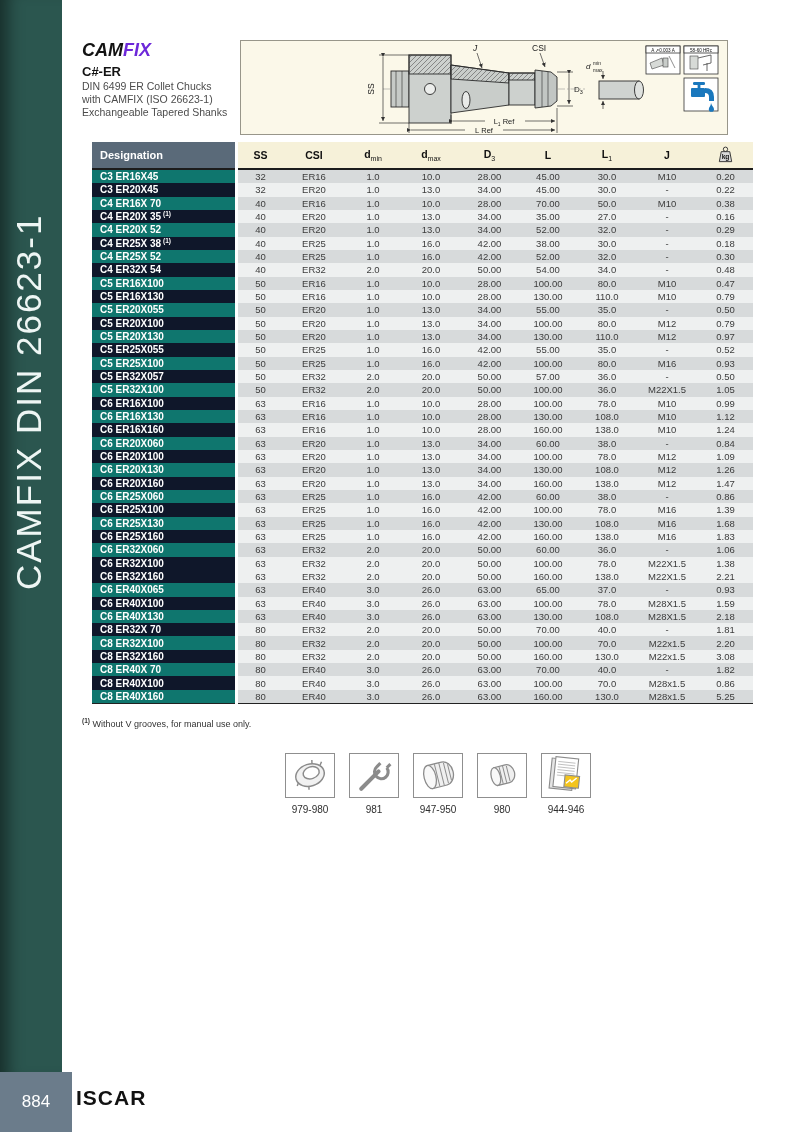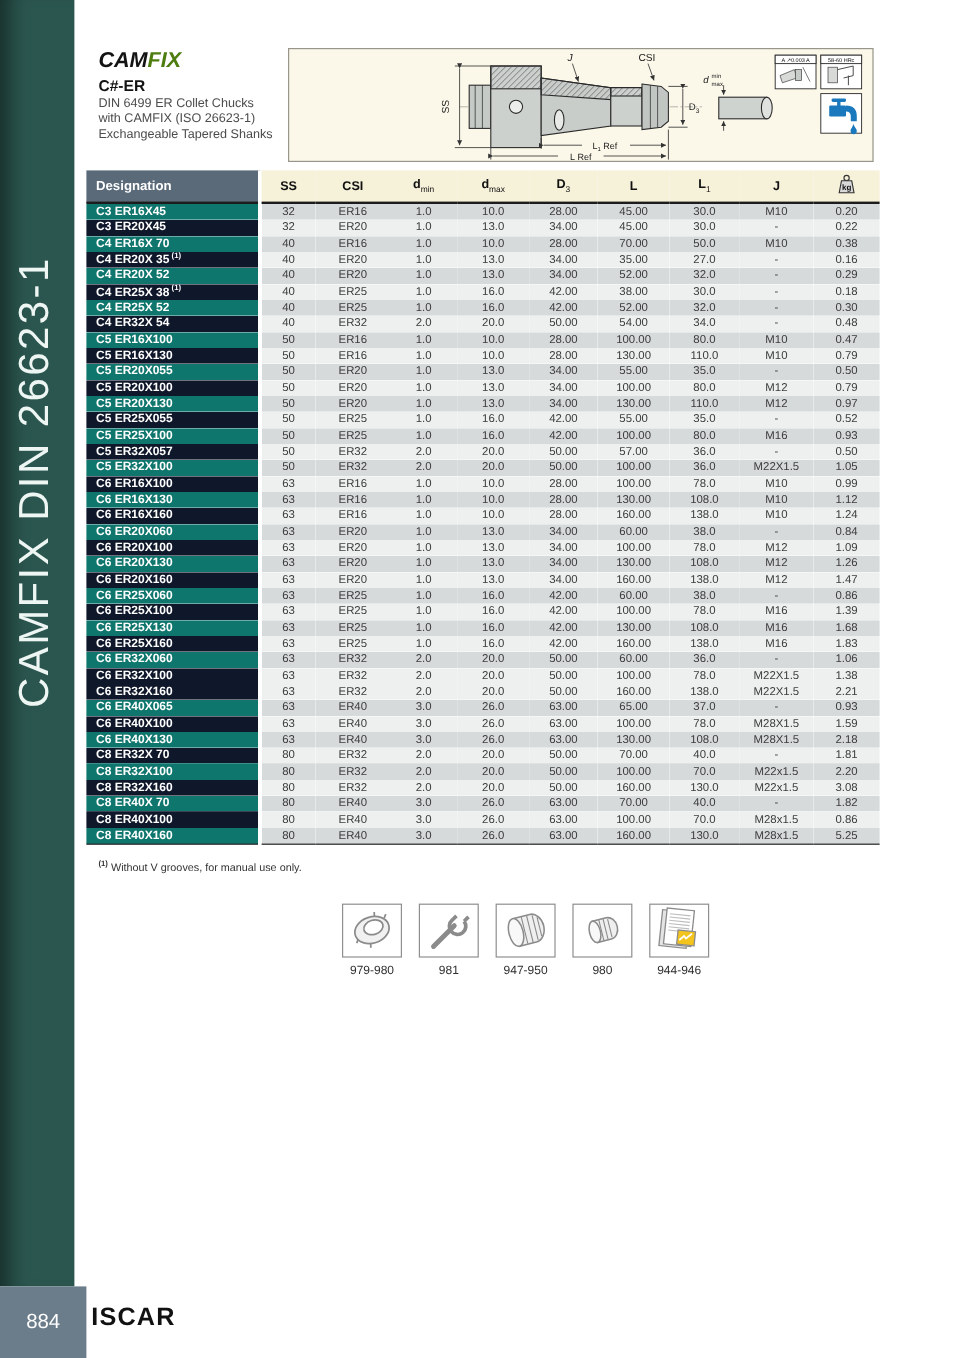--- a/index.html
+++ b/index.html
@@ -13,28 +13,28 @@
           font-size:35px;letter-spacing:2px;color:#eef6f4;font-weight:400;white-space:nowrap;}
   .pagenum-block{position:absolute;left:0;top:1072px;width:72px;height:60px;background:#6b7c8b;
                  display:flex;align-items:center;justify-content:center;}
   .pagenum-block span{color:#ffffff;font-size:17px;}
   .iscar{position:absolute;left:76px;top:1086px;font-size:21px;font-weight:bold;color:#111;
          letter-spacing:1px;}
   
   .brand{position:absolute;left:82px;top:40px;font-size:18px;font-weight:900;font-style:italic;
          letter-spacing:0px;}
   .brand .cam{color:#131313;}
-  .brand .fix{color:#4d7c0f;}
+  .brand .fix{color:#6d28d9;}
   .prod{position:absolute;left:82px;top:64px;font-size:13px;font-weight:bold;color:#131313;}
   .desc{position:absolute;left:82px;top:80px;font-size:10.5px;line-height:13px;color:#4c4c4c;}
   
   .draw-box{position:absolute;left:240px;top:40px;width:488px;height:95px;background:#fbf8e9;
             border:1px solid #98968a;box-sizing:border-box;}
   
-  table.spec{position:absolute;left:72px;top:142px;width:650px;border-collapse:collapse;
+  table.spec{position:absolute;left:92px;top:142px;width:650px;border-collapse:collapse;
              table-layout:fixed;}
   table.spec th,table.spec td{padding:0;margin:0;}
   table.spec thead th{height:26px;background:#f6f1d9;border-bottom:2px solid #1c1c1c;
              font-size:10.5px;font-weight:bold;color:#111;vertical-align:middle;text-align:center;}
   table.spec thead th sub{font-size:7px;font-weight:normal;}
   table.spec thead th.desig-h{background:#5a6a79;color:#fff;text-align:left;padding-left:8px;
              font-size:11px;border-right:3px solid #fff;}
   table.spec thead th:nth-child(1){width:135px;}
   table.spec thead th:nth-child(2){width:45px;}
   table.spec thead th:nth-child(3){width:62px;}

